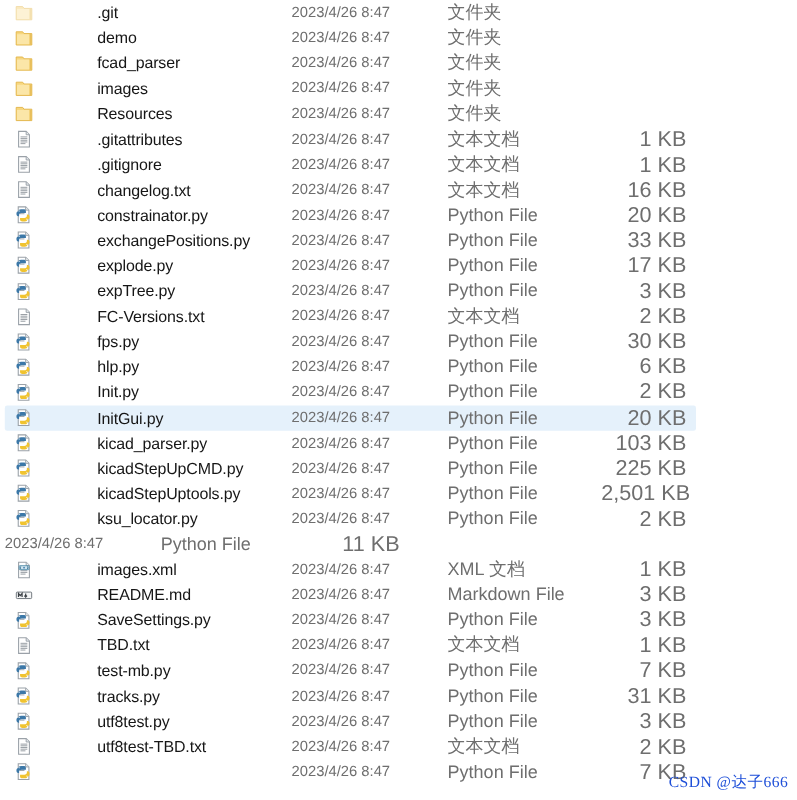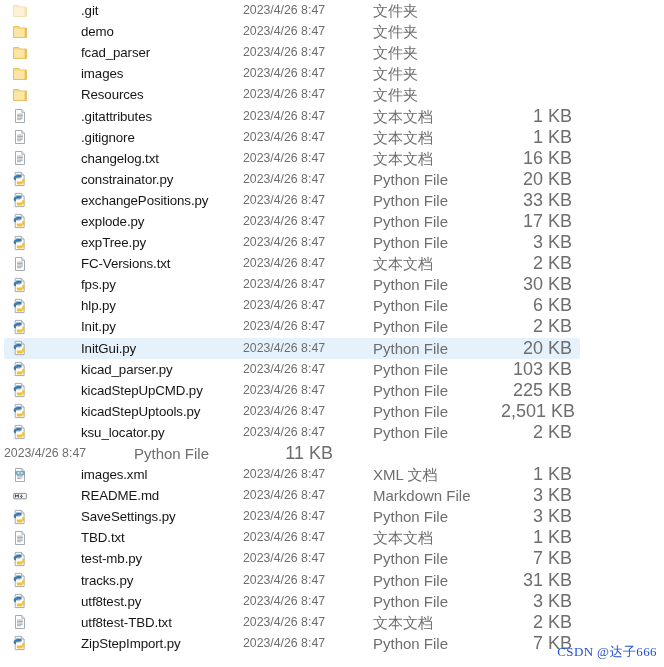--- a/index.html
+++ b/index.html
@@ -766,21 +766,20 @@
             <g stroke="#8d949b" stroke-width="0.7">
               <line x1="4.6" y1="5.8" x2="8.4" y2="5.8"></line>
               <line x1="4.6" y1="7.1" x2="8.4" y2="7.1"></line>
             </g>
             <path d="M3.4 5.0c0-1.0 0.7-1.6 2.1-1.6h2.1c1.2 0 2.0 0.5 2.0 1.6v1.4H6.0c-1.2 0-2.1 0.7-2.1 1.8v1.0H3.2c-1.0 0-1.5-0.8-1.5-2.1 0-1.4 0.5-2.1 1.7-2.1z" fill="#3c78a8"></path>
             <path d="M8.0 11.4c0 1.0-0.8 1.6-2.1 1.6H3.9c-1.2 0-2.0-0.5-2.0-1.6V10.0h3.6c1.2 0 2.1-0.7 2.1-1.8v-1.0h0.7c1.0 0 1.5 0.8 1.5 2.1 0 1.4-0.5 2.1-1.8 2.1z" fill="#f0c330" transform="translate(2.8,0.6)"></path>
             <circle cx="4.0" cy="4.8" r="0.45" fill="#ffffff"></circle>
             <circle cx="10.4" cy="11.6" r="0.45" fill="#ffffff"></circle>
           </svg>
         </span>
-        <span class="name-text">ZipStepImport.py</span>
       </div>
       <div class="cell-date">2023/4/26 8:47</div>
       <div class="cell-type">Python File</div>
       <div class="cell-size">7 KB</div>
     </div>
   </div>
 
 <div id="watermark">CSDN @达子666</div>
 
 </body></html>

